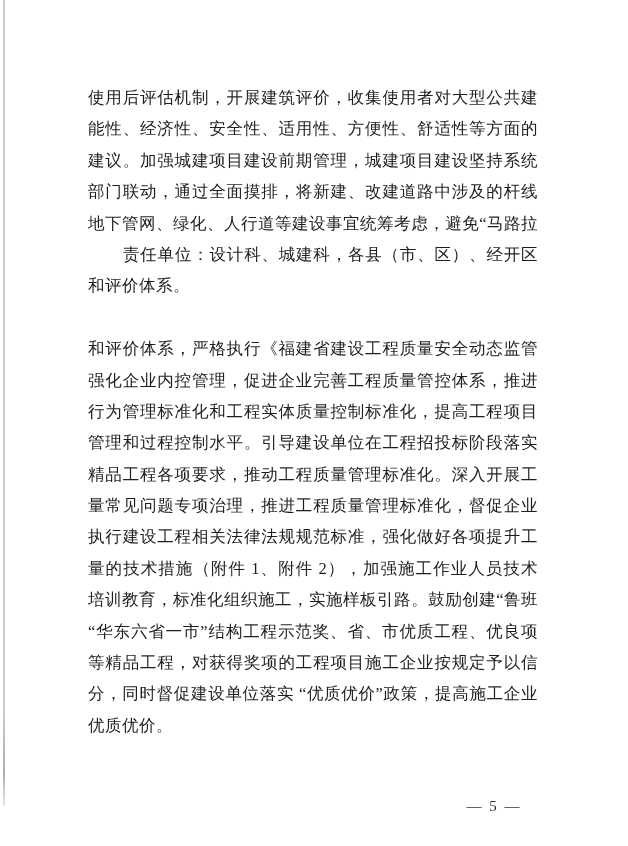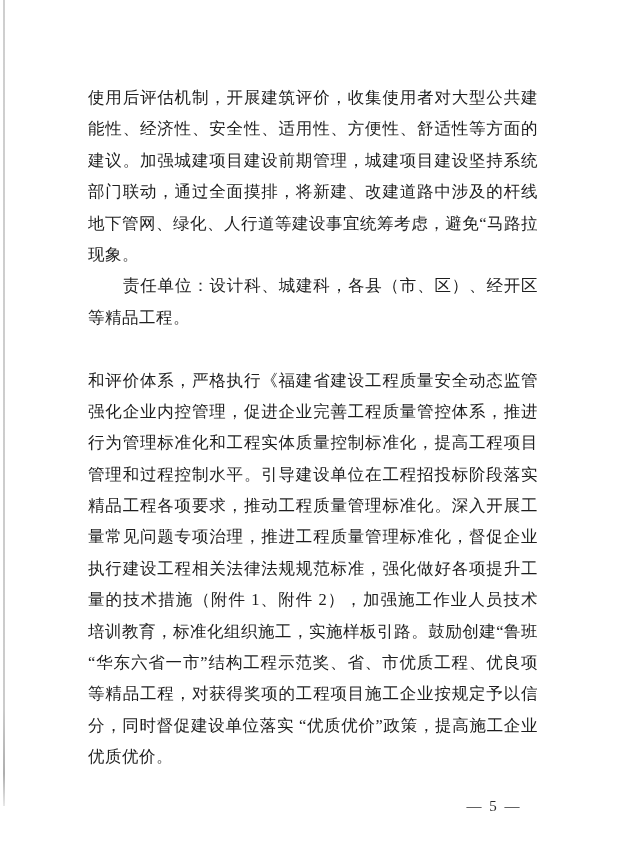--- a/index.html
+++ b/index.html
@@ -72,23 +72,22 @@
 
 <div class="page">
   <div class="edge-line"></div>
 
   <div class="text-block">
     <div class="line jl">使用后评估机制，开展建筑评价，收集使用者对大型公共建筑功</div>
     <div class="line jl">能性、经济性、安全性、适用性、方便性、舒适性等方面的意见</div>
     <div class="line jl">建议。加强城建项目建设前期管理，城建项目建设坚持系统思维、</div>
     <div class="line jl">部门联动，通过全面摸排，将新建、改建道路中涉及的杆线迁改、</div>
     <div class="line jl">地下管网、绿化、人行道等建设事宜统筹考虑，避免“马路拉链”</div>
-    <div class="line ll">现象。</div>
     <div class="line jl ind">责任单位：设计科、城建科，各县（市、区）、经开区住建</div>
-    <div class="line ll">等精品工程。</div>
+    <div class="line ll">和评价体系。</div>
     <div class="line jl ind">
       
     </div>
     <div class="line jl">和评价体系，严格执行《福建省建设工程质量安全动态监管办法》，</div>
     <div class="line jl">强化企业内控管理，促进企业完善工程质量管控体系，推进质量</div>
     <div class="line jl">行为管理标准化和工程实体质量控制标准化，提高工程项目质量</div>
     <div class="line jl">管理和过程控制水平。引导建设单位在工程招投标阶段落实打造</div>
     <div class="line jl">精品工程各项要求，推动工程质量管理标准化。深入开展工程质</div>
     <div class="line jl">量常见问题专项治理，推进工程质量管理标准化，督促企业严格</div>
     <div class="line jl">执行建设工程相关法律法规规范标准，强化做好各项提升工程质</div>

